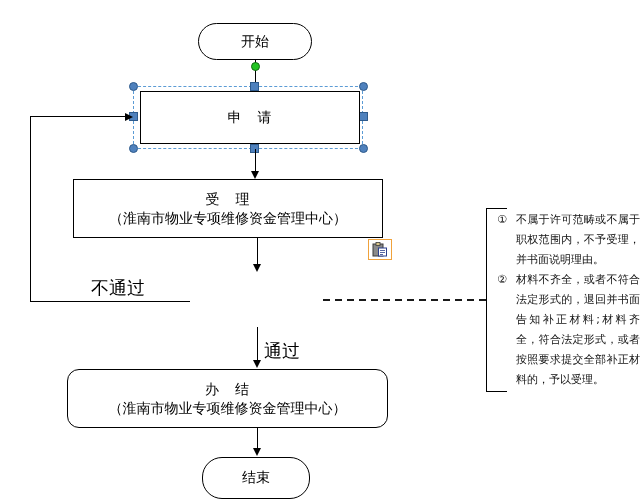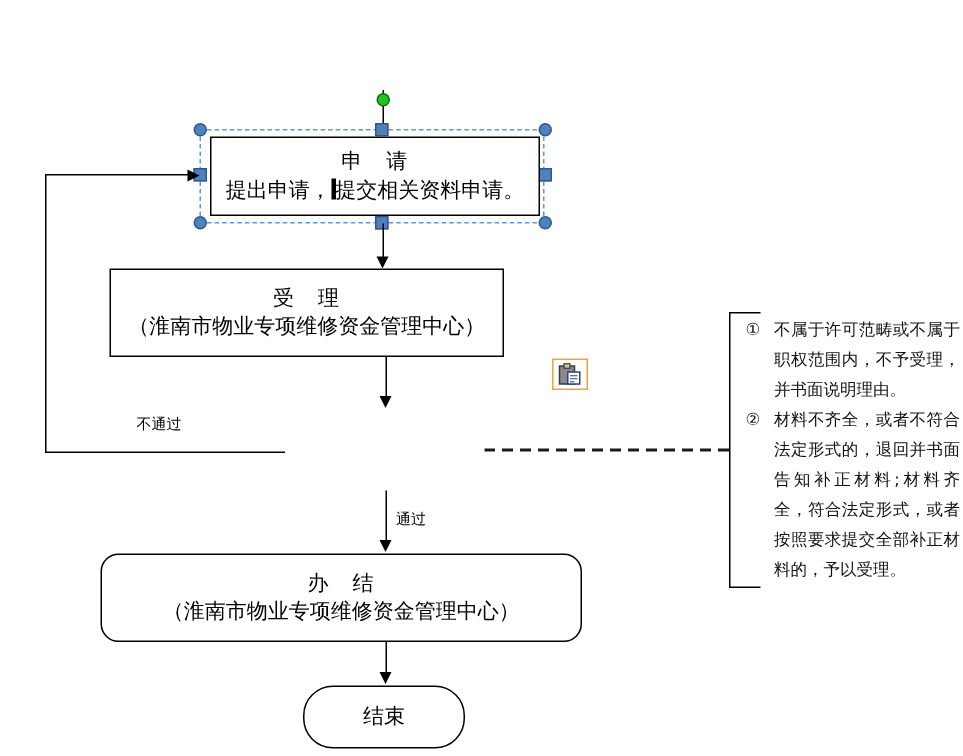--- a/index.html
+++ b/index.html
@@ -22,57 +22,59 @@
     background:repeating-linear-gradient(90deg,#1a1a1a 0 7px,transparent 7px 12px);}
   
   .sel-rect{position:absolute;border:1px dashed #5b9bd5;box-sizing:border-box;background:transparent;}
   .handle-sq{position:absolute;width:9px;height:9px;background:#4f81bd;border:1px solid #2e5a8b;box-sizing:border-box;}
   .handle-ci{position:absolute;width:9px;height:9px;background:#4f81bd;border:1px solid #2e5a8b;border-radius:50%;box-sizing:border-box;}
   .conn-dot{position:absolute;width:9px;height:9px;background:#21c421;border:1px solid #116a11;border-radius:50%;box-sizing:border-box;}
   .caret{display:inline-block;width:3px;height:14px;background:#000;vertical-align:-2px;}
   
   .diamond-wrap{position:absolute;}
   .diamond-label{position:absolute;width:100%;text-align:center;font-size:12px;color:#222;}
-  .edge-label{position:absolute;font-size:10px;white-space:nowrap;}
+  .edge-label{position:absolute;font-size:18px;white-space:nowrap;}
   
   .paste-btn{position:absolute;width:24px;height:21px;background:#fff;border:1px solid #f0a23c;
     box-sizing:border-box;display:flex;align-items:center;justify-content:center;cursor:pointer;}
   
   .notes{position:absolute;font-size:11px;line-height:20px;color:#111;}
   .note-item{position:relative;padding-left:20px;text-align:justify;text-justify:inter-ideograph;}
   .note-marker{position:absolute;left:1px;top:0;}
 </style>
 </head>
 <body>
 
 <div id="canvas">
 
+  <div class="shape stadium" style="left:198px;top:23px;width:114px;height:37px;">
+    <span>开始</span>
+  </div>
 
   <div class="vline" style="left:255px;top:60px;height:26px;"></div>
   <div class="conn-dot" style="left:251px;top:62px;"></div>
 
   <div class="sel-rect" style="left:133px;top:86px;width:230px;height:63px;"></div>
   <div class="handle-ci" style="left:129px;top:82px;"></div>
   <div class="handle-sq" style="left:250px;top:82px;"></div>
   <div class="handle-ci" style="left:359px;top:82px;"></div>
   <div class="handle-sq" style="left:129px;top:112px;"></div>
   <div class="handle-sq" style="left:359px;top:112px;"></div>
   <div class="handle-ci" style="left:129px;top:144px;"></div>
   <div class="handle-sq" style="left:250px;top:144px;"></div>
   <div class="handle-ci" style="left:359px;top:144px;"></div>
 
   <div class="shape" style="left:140px;top:91px;width:220px;height:53px;">
     <div class="box-title">申　请</div>
-    <div class="box-line"><span>提出申请，</span><span class="caret"></span><span>提交相关资料申请。</span></div>
   </div>
 
   <div class="vline" style="left:255px;top:149px;height:23px;"></div>
   <div class="arrow-down" style="left:251px;top:171px;"></div>
 
-  <div class="shape" style="left:73px;top:179px;width:263px;height:59px;">
+  <div class="shape" style="left:73px;top:179px;width:310px;height:59px;">
     <div class="box-title">受　理</div>
     <div class="box-line">（淮南市物业专项维修资金管理中心）</div>
   </div>
 
   <div class="paste-btn" style="left:368px;top:239px;">
     <svg width="16" height="15" viewBox="0 0 16 15">
       <rect x="1" y="2" width="10" height="12" fill="#8a8a8a" stroke="#3b3b3b" stroke-width="1"></rect>
       <rect x="4" y="0.5" width="4" height="3" fill="#d8c48a" stroke="#3b3b3b" stroke-width="0.8"></rect>
       <rect x="6.5" y="6" width="8" height="8" fill="#ffffff" stroke="#2b3f8c" stroke-width="1"></rect>
       <line x1="8" y1="8.5" x2="13" y2="8.5" stroke="#2b3f8c" stroke-width="0.8"></line>

